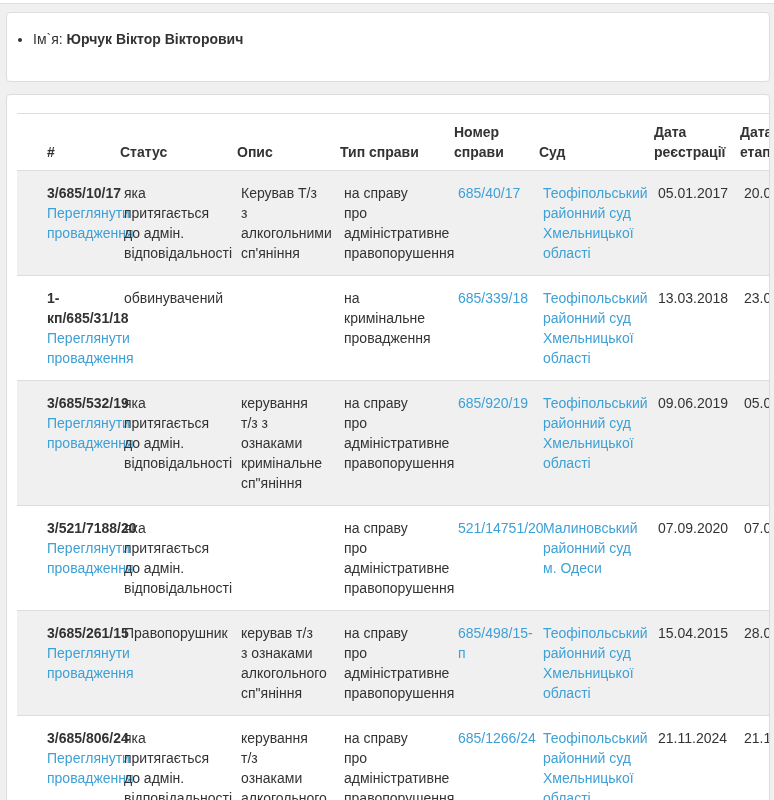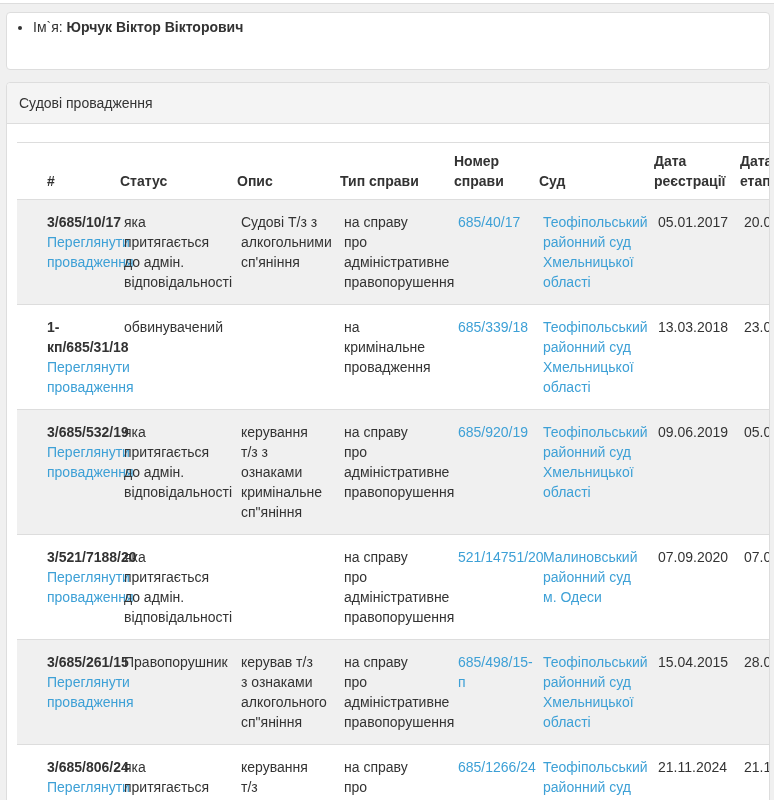--- a/index.html
+++ b/index.html
@@ -24,21 +24,21 @@
     height:4px;background:#ffffff;border-bottom:1px solid var(--border);
   }
   .panel{
     background:#ffffff;
     border:1px solid var(--border);
     border-radius:4px;
     margin:8px 3px 12px 6px;
     width:764px;
   }
   .panel-body{padding:10px 12px;overflow:hidden;}
-  .person-panel .panel-body{padding:4px 12px 18px 12px;}
+  .person-panel .panel-body{padding:16px 12px 18px 12px;}
   .person-panel ul{margin:0;padding-left:14px;}
   .person-panel li{margin:0 0 14px 0;}
   .person-panel p{margin:0 0 4px 4px;}
   .panel-heading{
     background:var(--panelhead);
     border-bottom:1px solid var(--border);
     border-radius:4px 4px 0 0;
     padding:10px 12px;
     color:var(--text);
   }
@@ -75,21 +75,20 @@
     <ul>
       <li>
         <span>Ім`я:</span>
         <strong>Юрчук Віктор Вікторович</strong>
       </li>
     </ul>
   </div>
 </div>
 
 <div class="panel">
-  <div class="panel-heading">Судові провадження</div>
   <div class="panel-body proc-body">
     <table class="proc">
       <colgroup>
         <col class="c1">
           <col class="c2">
           <col class="c3">
           <col class="c4">
         <col class="c5">
           <col class="c6">
           <col class="c7">
@@ -107,21 +106,21 @@
             <th>Дата етапу</th>
           </tr>
       </thead>
       <tbody>
           <tr>
             <td>
               <div class="case-id">3/685/10/17</div>
               <a href="#" class="view-link">Переглянути провадження</a>
             </td>
             <td>яка притягається до адмін. відповідальності</td>
-            <td>Судові Т/з з алкогольними сп'яніння</td>
+            <td>Керував Т/з з алкогольними сп'яніння</td>
             <td>на справу про адміністративне правопорушення</td>
             <td><a href="#">685/40/17</a></td>
             <td><a href="#">Теофіпольський районний суд Хмельницької області</a></td>
             <td>05.01.2017</td>
             <td>20.0</td>
           </tr>
           <tr>
             <td>
               <div class="case-id">1-кп/685/31/18</div>
               <a href="#" class="view-link">Переглянути провадження</a>

